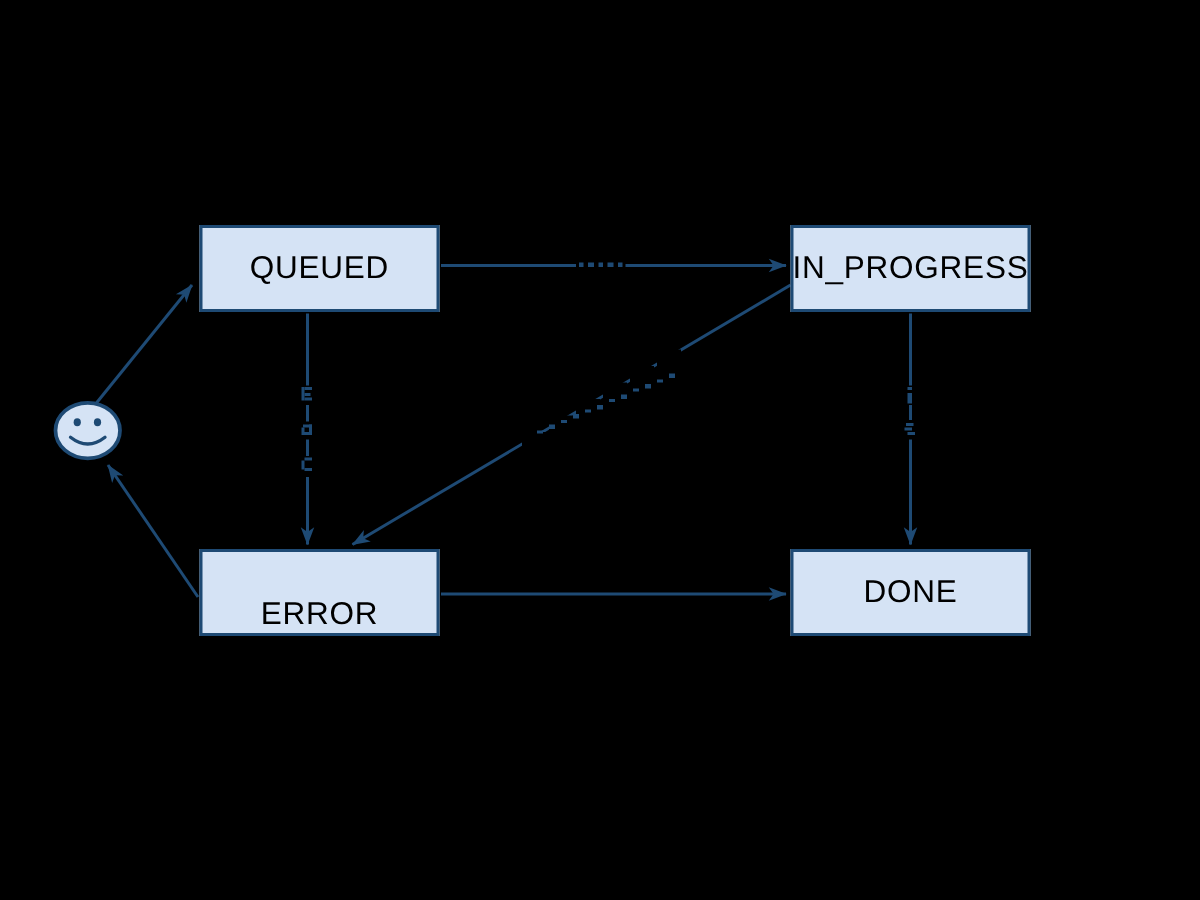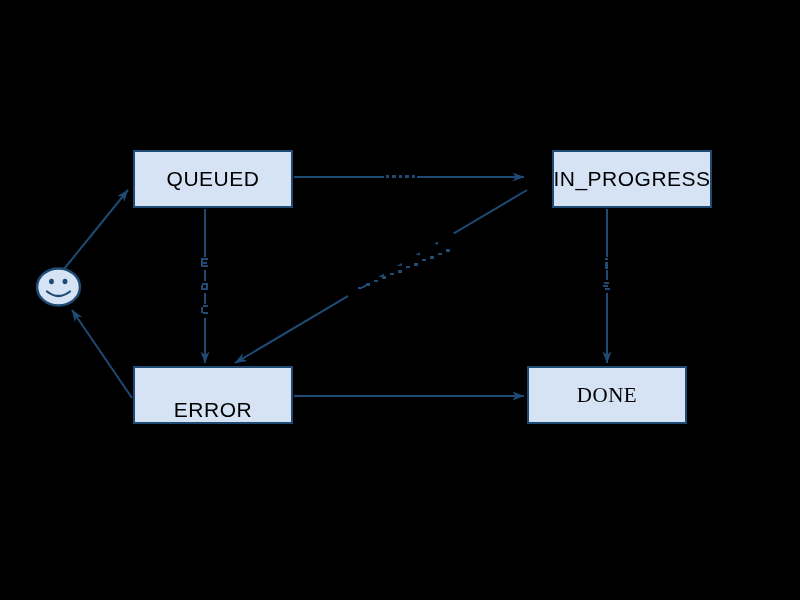--- a/index.html
+++ b/index.html
@@ -33,23 +33,23 @@
     box-sizing: border-box;
     display: flex;
     align-items: center;
     justify-content: center;
     color: #000000;
     font-size: 21px;
     letter-spacing: 0.5px;
     white-space: nowrap;
   }
   #node-queued      { left: 133px; top: 150px; }
-  #node-in-progress { left: 527px; top: 150px; margin-left: 25px; }
+  #node-in-progress { left: 527px; top: 150px; }
   #node-error       { left: 133px; top: 366px; align-items: flex-end; }
-  #node-done        { left: 527px; top: 366px; font-family: Liberation Serif, serif; }
+  #node-done        { left: 527px; top: 366px; }
 </style>
 </head>
 <body>
 
 <div id="canvas">
 
   <svg id="edge-layer" viewBox="0 0 800 600" xmlns="http://www.w3.org/2000/svg">
     <defs>
       <marker id="arrow" markerWidth="15" markerHeight="12" refX="12.5" refY="5" orient="auto" markerUnits="userSpaceOnUse">
         <path d="M1,0.5 L13,5 L1,9.5 L4.2,5 z" fill="#1e4a74"></path>

